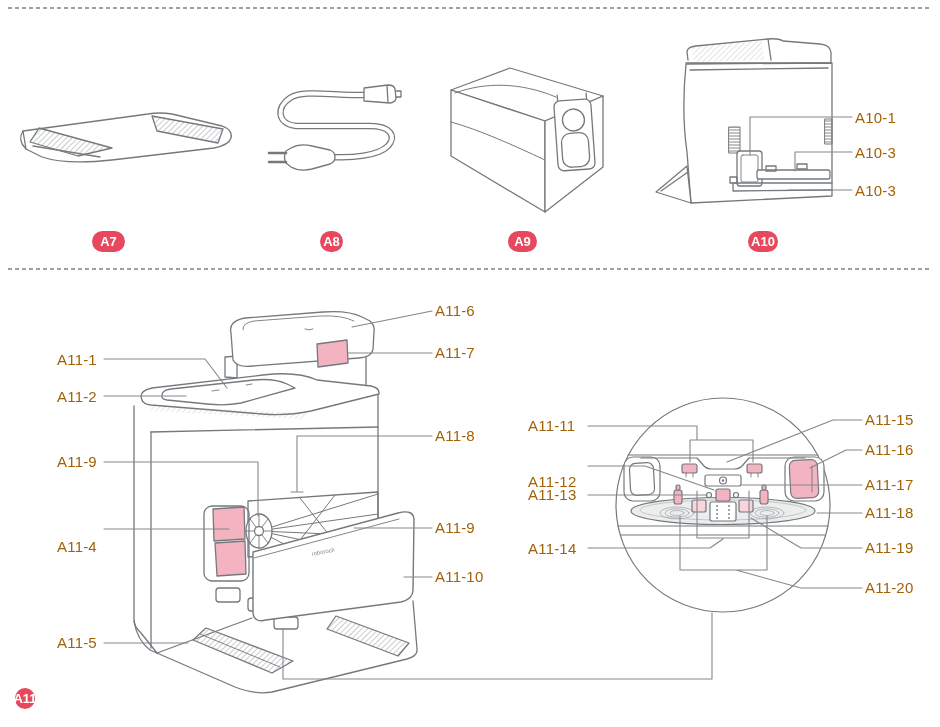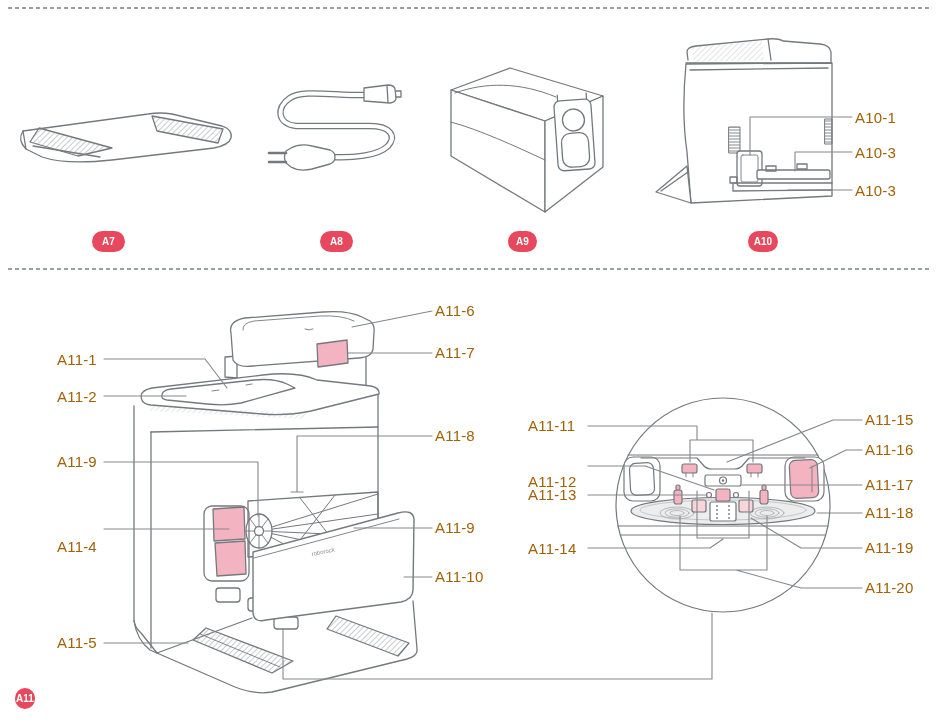--- a/index.html
+++ b/index.html
@@ -2,21 +2,21 @@
 <html><head>
 <meta charset="utf-8">
 <style>
   html,body{margin:0;padding:0;background:#fff;}
   #page{position:relative;width:940px;height:727px;background:#fff;overflow:hidden;
         font-family:"Liberation Sans",sans-serif;}
   .dashline{position:absolute;left:8px;right:8px;height:2px;
     background:repeating-linear-gradient(90deg,#9aa0a4 0 4px,transparent 4px 7px);}
   .lbl{position:absolute;font-size:15px;line-height:20px;color:#a16207;letter-spacing:.2px;white-space:nowrap;}
   .pill{position:absolute;height:21px;border-radius:11px;background:#e8485e;color:#fff;
-        font-size:10px;font-weight:bold;display:flex;align-items:center;justify-content:center;}
+        font-size:13px;font-weight:bold;display:flex;align-items:center;justify-content:center;}
   svg{position:absolute;left:0;top:0;}
   svg *{vector-effect:non-scaling-stroke;}
 </style>
 </head>
 <body>
 
 <div id="page">
 
   <div class="dashline" style="top:7px"></div>
   <div class="dashline" style="top:268px"></div>
@@ -207,21 +207,21 @@
       <path d="M862,420 L833,420 L727,462"></path>
       <path d="M862,450 L846,450 L810,468"></path>
       <path d="M862,485 L742,485"></path>
       <path d="M862,513 L817,513"></path>
       <path d="M862,548 L801,548 L751,518"></path>
       <path d="M680,516 L680,570 L767,570 L767,516 M736,570 L801,588 L862,588"></path>
     </g>
   </svg>
 
   <div class="pill" style="left:92px;top:231px;width:33px">A7</div>
-  <div class="pill" style="left:320px;top:231px;width:33px">A8</div>
+  <div class="pill" style="left:320px;top:231px;width:23px">A8</div>
   <div class="pill" style="left:508px;top:231px;width:29px">A9</div>
   <div class="pill" style="left:748px;top:231px;width:30px">A10</div>
   <div class="pill" style="left:15px;top:688px;width:20px">A11</div>
 
   <div class="lbl" style="left:855px;top:108px">A10-1</div>
   <div class="lbl" style="left:855px;top:143px">A10-3</div>
   <div class="lbl" style="left:855px;top:181px">A10-3</div>
 
   <div class="lbl" style="left:57px;top:350px">A11-1</div>
   <div class="lbl" style="left:57px;top:387px">A11-2</div>

